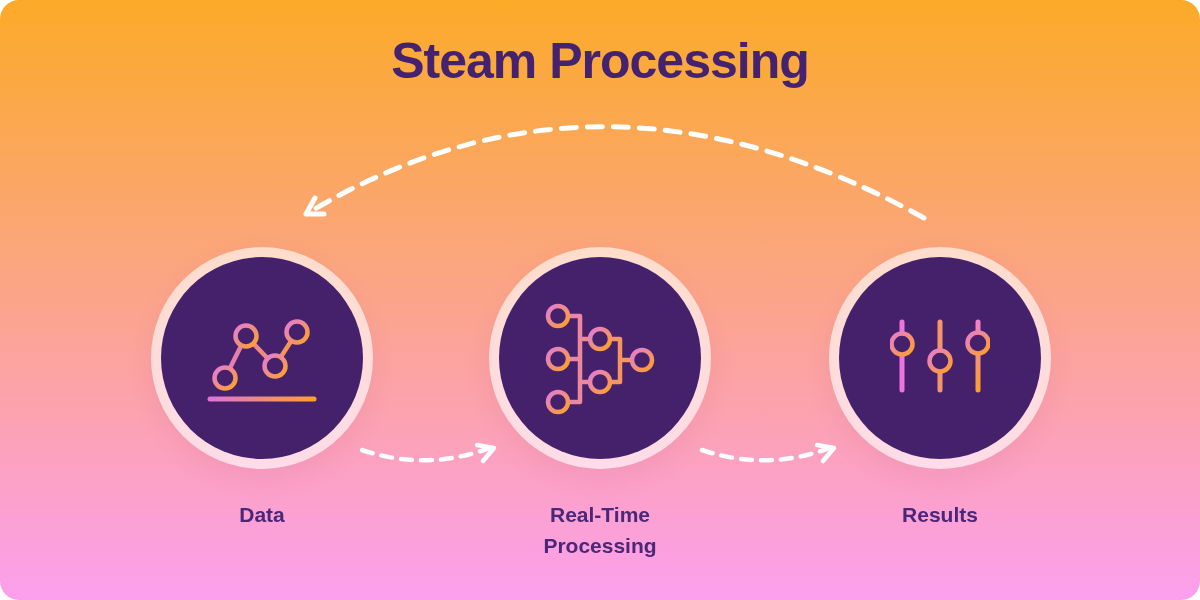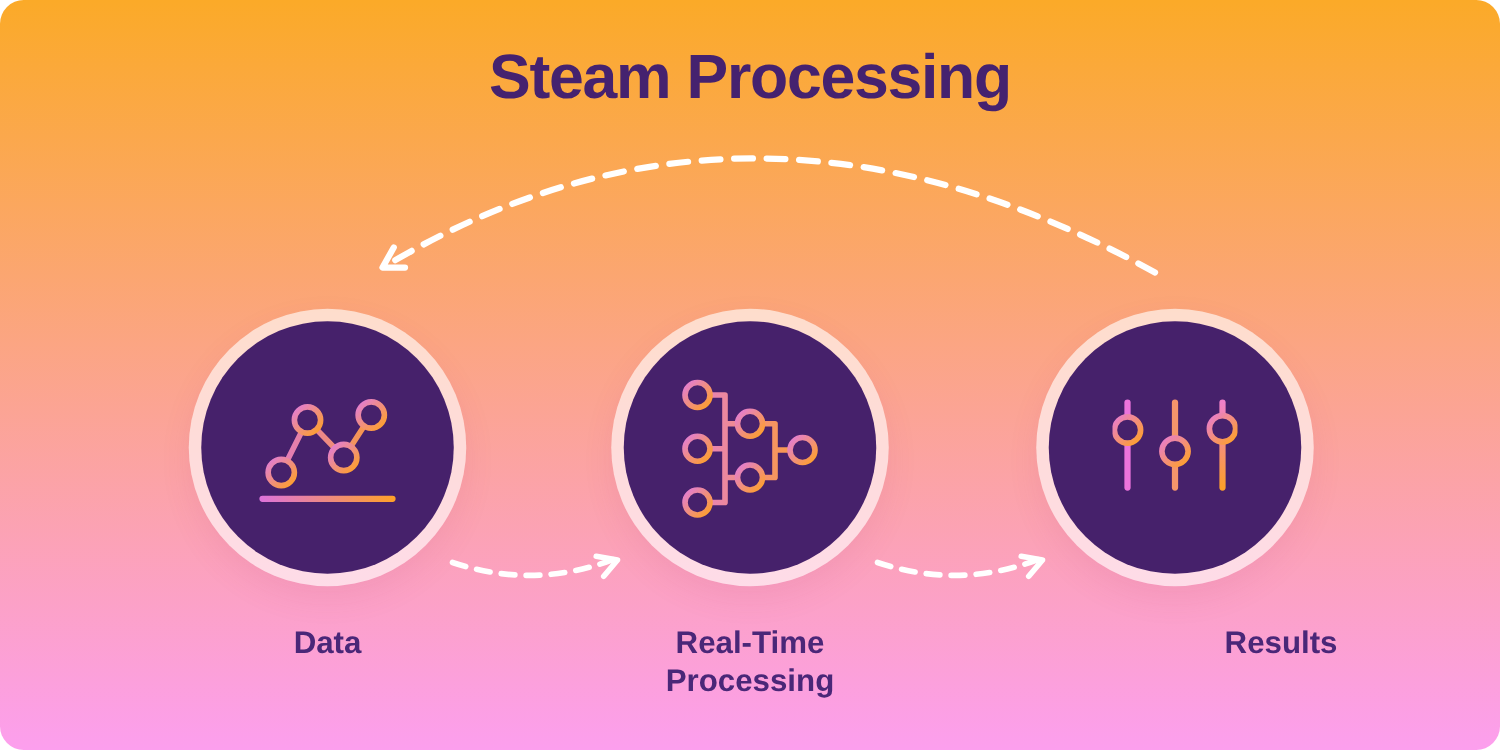--- a/index.html
+++ b/index.html
@@ -49,28 +49,28 @@
     align-items: center;
     justify-content: center;
   }
   .circle-1 { left: 151px; }
   .circle-2 { left: 489px; }
   .circle-3 { left: 829px; }
   .step-label {
     position: absolute;
     top: 499px;
     text-align: center;
-    font-size: 25px;
+    font-size: 21px;
     font-weight: bold;
     line-height: 31px;
     color: var(--label-text, #4A2778);
   }
   .label-1 { left: 132px; width: 260px; }
   .label-2 { left: 515px; width: 170px; }
-  .label-3 { left: 810px; width: 260px; text-align: right; }
+  .label-3 { left: 810px; width: 260px; }
 </style>
 </head>
 <body>
 
 <div class="canvas">
 
   <div class="title">Steam Processing</div>
 
   <svg class="arrow-layer" viewBox="0 0 1200 600" fill="none" xmlns="http://www.w3.org/2000/svg">
     <g stroke="#FFFFFF" stroke-linecap="round" stroke-linejoin="round" fill="none">

